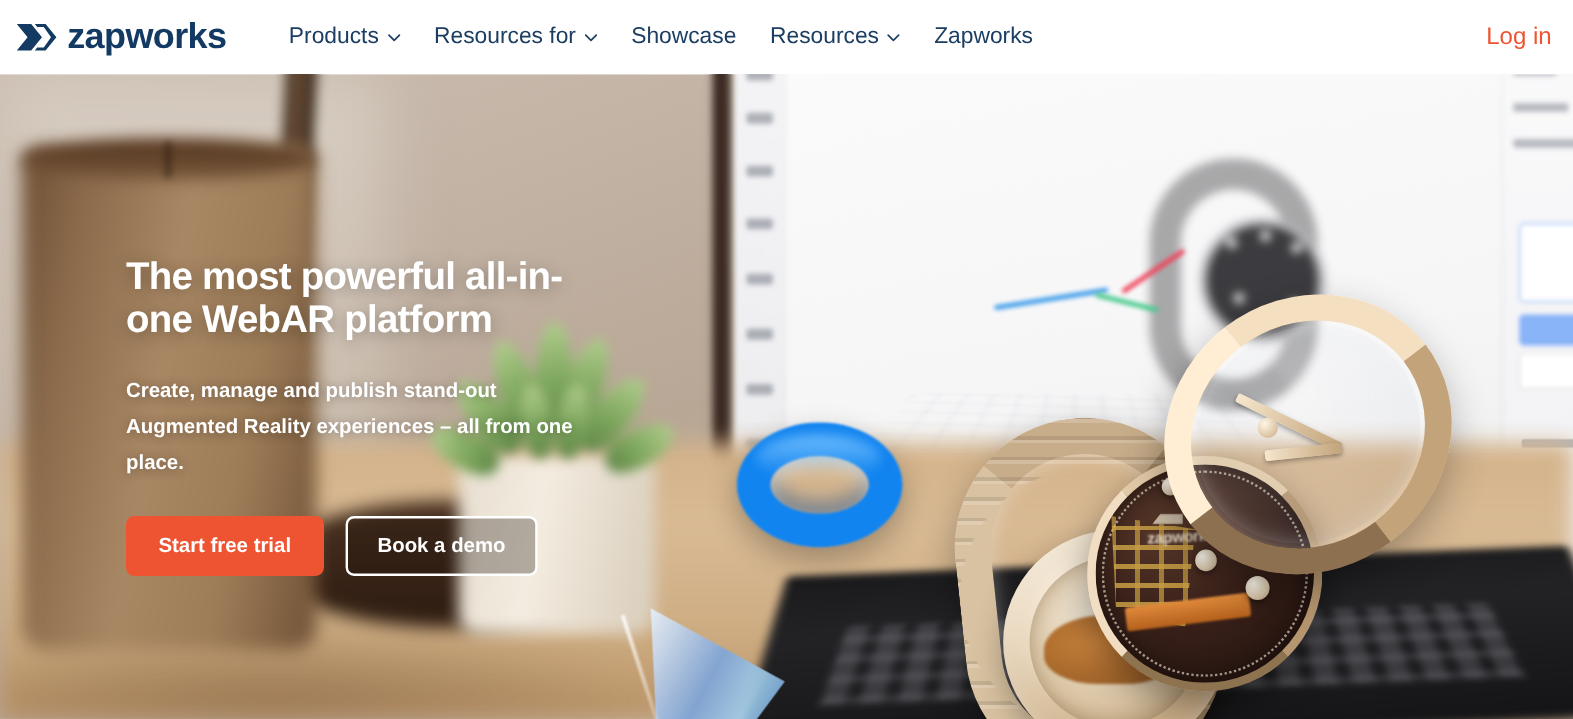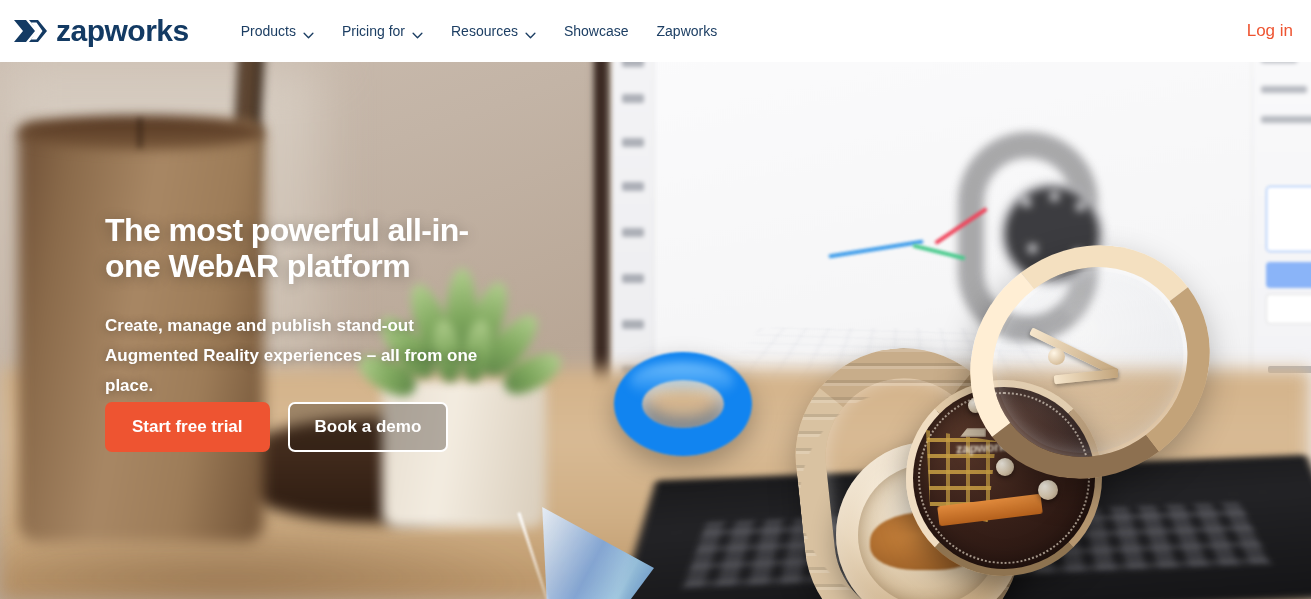--- a/index.html
+++ b/index.html
@@ -50,43 +50,43 @@
   }
 
   .nav {
     display: flex;
     align-items: center;
     margin-left: 38px;
     gap: 0;
   }
   .nav-item {
     display: flex;
-    align-items: flex-end;
+    align-items: center;
     gap: 7px;
-    font-size: 14px;
+    font-size: 19px;
     color: #1C3E63;
     padding: 8px 14px;
     cursor: pointer;
     white-space: nowrap;
   }
   .chev {
     width: 11px; height: 7px;
     display: inline-block;
     flex-shrink: 0;
   }
 
   .header-right {
     margin-left: auto;
     display: flex;
     align-items: center;
     gap: 22px;
     margin-right: 14px;
   }
   .login-link {
-    font-size: 17px;
+    font-size: 20px;
     color: #EE5431;
     cursor: pointer;
     white-space: nowrap;
     padding: 6px 4px;
   }
   .free-trial-btn {
     background: #EE5431;
     color: #ffffff;
     font-size: 15.5px;
     font-weight: 600;
@@ -581,20 +581,21 @@
     margin-bottom: 26px;
     max-width: 400px;
   }
   .hero-sub {
     font-size: 17px;
     font-weight: 600;
     color: #ffffff;
     line-height: 1.78;
     text-shadow: 0 1px 10px rgba(0,0,0,0.35);
     max-width: 405px;
+    margin-bottom: 28px;
   }
   .hero-actions { display: flex; align-items: center; gap: 18px; }
   .btn-primary {
     background: #EE5431;
     color: #ffffff;
     font-size: 17px;
     font-weight: 600;
     border: none;
     border-radius: 7px;
     padding: 15px 27px;
@@ -632,33 +633,33 @@
     </a>
 
     <nav class="nav">
       <div class="nav-item">
         <span>Products</span>
         <svg class="chev" viewBox="0 0 12 8">
             <path d="M1 1.5 L6 6.5 L11 1.5" stroke="#1C3E63" stroke-width="1.6" fill="none" stroke-linecap="round" stroke-linejoin="round"></path>
           </svg>
       </div>
       <div class="nav-item">
-        <span>Pricing for</span>
+        <span>Resources for</span>
         <svg class="chev" viewBox="0 0 12 8">
             <path d="M1 1.5 L6 6.5 L11 1.5" stroke="#1C3E63" stroke-width="1.6" fill="none" stroke-linecap="round" stroke-linejoin="round"></path>
           </svg>
+      </div>
+      <div class="nav-item">
+        <span>Showcase</span>
       </div>
       <div class="nav-item">
         <span>Resources</span>
         <svg class="chev" viewBox="0 0 12 8">
             <path d="M1 1.5 L6 6.5 L11 1.5" stroke="#1C3E63" stroke-width="1.6" fill="none" stroke-linecap="round" stroke-linejoin="round"></path>
           </svg>
-      </div>
-      <div class="nav-item">
-        <span>Showcase</span>
       </div>
       <div class="nav-item">
         <span>Zapworks</span>
       </div>
     </nav>
 
     <div class="header-right">
       <a class="login-link">Log in</a>
     </div>
   </header>

